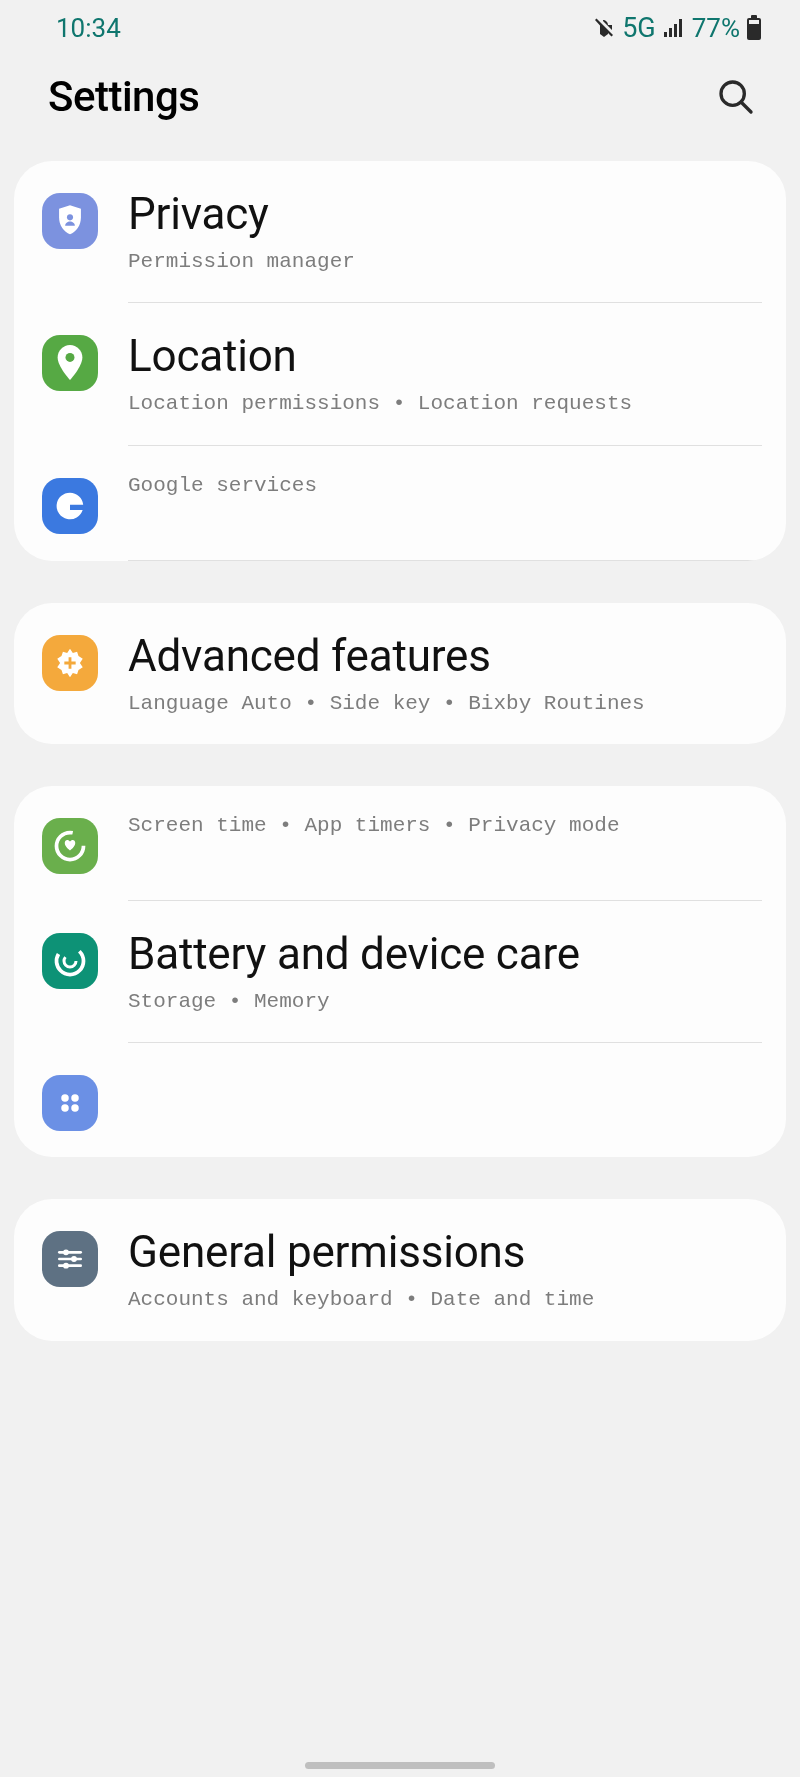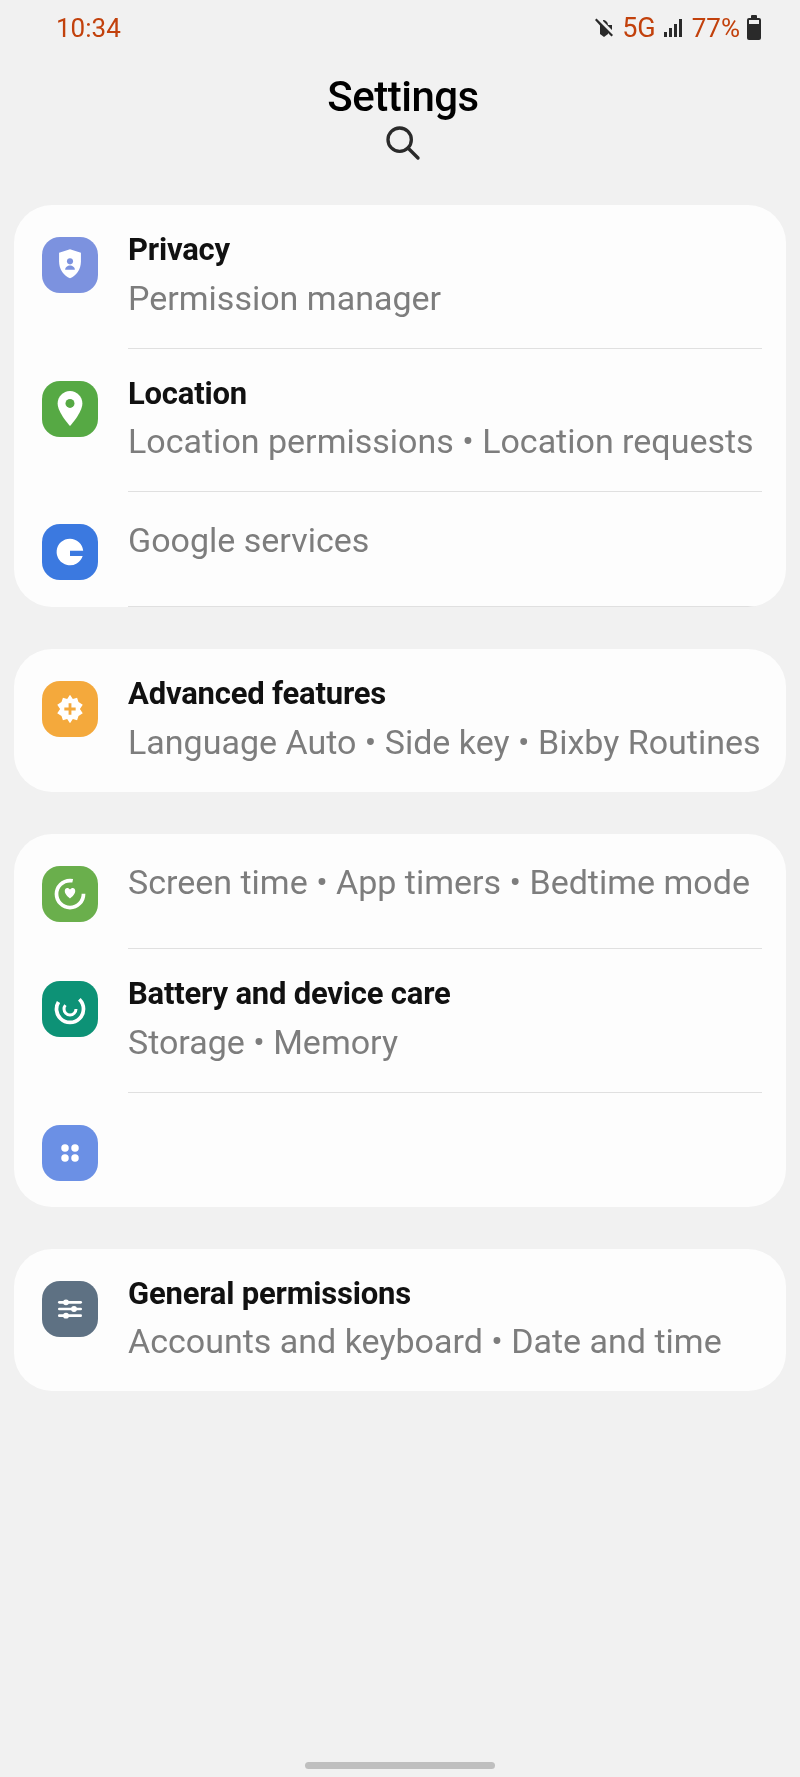--- a/index.html
+++ b/index.html
@@ -8,29 +8,28 @@
     background:#f1f1f1;
     font-family: -apple-system, "Segoe UI", Roboto, sans-serif;
     color:#000;
     overflow:hidden;
     position:relative;
   }
   
   .status-bar {
     display:flex; justify-content:space-between; align-items:center;
     padding:12px 38px 10px 56px;
-    font-size:26px; color:#c2410c;
+    font-size:26px; color:#0f766e;
   }
   .status-right { display:flex; align-items:center; gap:6px; }
   .status-right .ico { display:flex; align-items:center;}
   
   .header {
     display:flex; justify-content:space-between; align-items:center;
     padding: 18px 42px 40px 48px;
-    flex-direction: column;
   }
   .header h1 { font-size:42px; font-weight:500; letter-spacing:-0.5px;}
   .header .search { width:44px; height:44px; display:flex; align-items:center; justify-content:center; }
   
   .card {
     background:#fdfdfd;
     border-radius:38px;
     margin:0 14px 42px 14px;
     overflow:hidden;
   }
@@ -40,22 +39,22 @@
     padding:26px 24px 26px 28px;
     min-height:100px;
   }
   .icon-wrap {
     flex:0 0 56px; height:56px; border-radius:18px;
     display:flex; align-items:center; justify-content:center;
     margin-right:30px;
     margin-top:6px;
   }
   .text-wrap { flex:1; padding-top:0px; }
-  .title { font-size:31px; font-weight:700; color:#111; line-height:1.25; margin-bottom:6px; letter-spacing:-0.2px;}
-  .sub { font-size:34px; color:#7d7d7d; line-height:1.35; }
+  .title { font-size:44px; font-weight:400; color:#111; line-height:1.25; margin-bottom:6px; letter-spacing:-0.2px;}
+  .sub { font-size:21px; color:#7d7d7d; line-height:1.35;font-family:Liberation Mono, monospace; }
   .divider {
     height:1px; background:#e0e0e0;
     margin-left:114px; margin-right:24px;
   }
   
   .nav-handle {
     position:absolute; left:50%; bottom:8px; transform:translateX(-50%);
     width:190px; height:7px; border-radius:4px; background:#bfbfbf;
   }
   .squircle { border-radius:18px; }
@@ -160,21 +159,21 @@
 
 <div class="card">
   <div class="item">
     <div class="icon-wrap squircle" style="background:#6aaf4c">
       <svg width="36" height="36" viewBox="0 0 24 24">
           <circle cx="12" cy="12" r="9" fill="none" stroke="#fff" stroke-width="2.5" stroke-dasharray="44 12"></circle>
           <path fill="#fff" d="M12 9c1-1.5 3.5-1.5 3.5 1S12 15 12 15s-3.5-2.5-3.5-5S11 7.5 12 9z"></path>
         </svg>
     </div>
     <div class="text-wrap">
-      <div class="sub">Screen time  •  App timers  •  Bedtime mode</div>
+      <div class="sub">Screen time  •  App timers  •  Privacy mode</div>
     </div>
   </div>
   <div class="divider"></div>
 
   <div class="item">
     <div class="icon-wrap squircle" style="background:#0d9276">
       <svg width="36" height="36" viewBox="0 0 24 24">
           <circle cx="12" cy="12" r="9" fill="none" stroke="#fff" stroke-width="2.5" stroke-dasharray="40 16" transform="rotate(-45 12 12)"></circle>
           <circle cx="12" cy="12" r="4" fill="none" stroke="#fff" stroke-width="2" stroke-dasharray="15 10"></circle>
         </svg>

